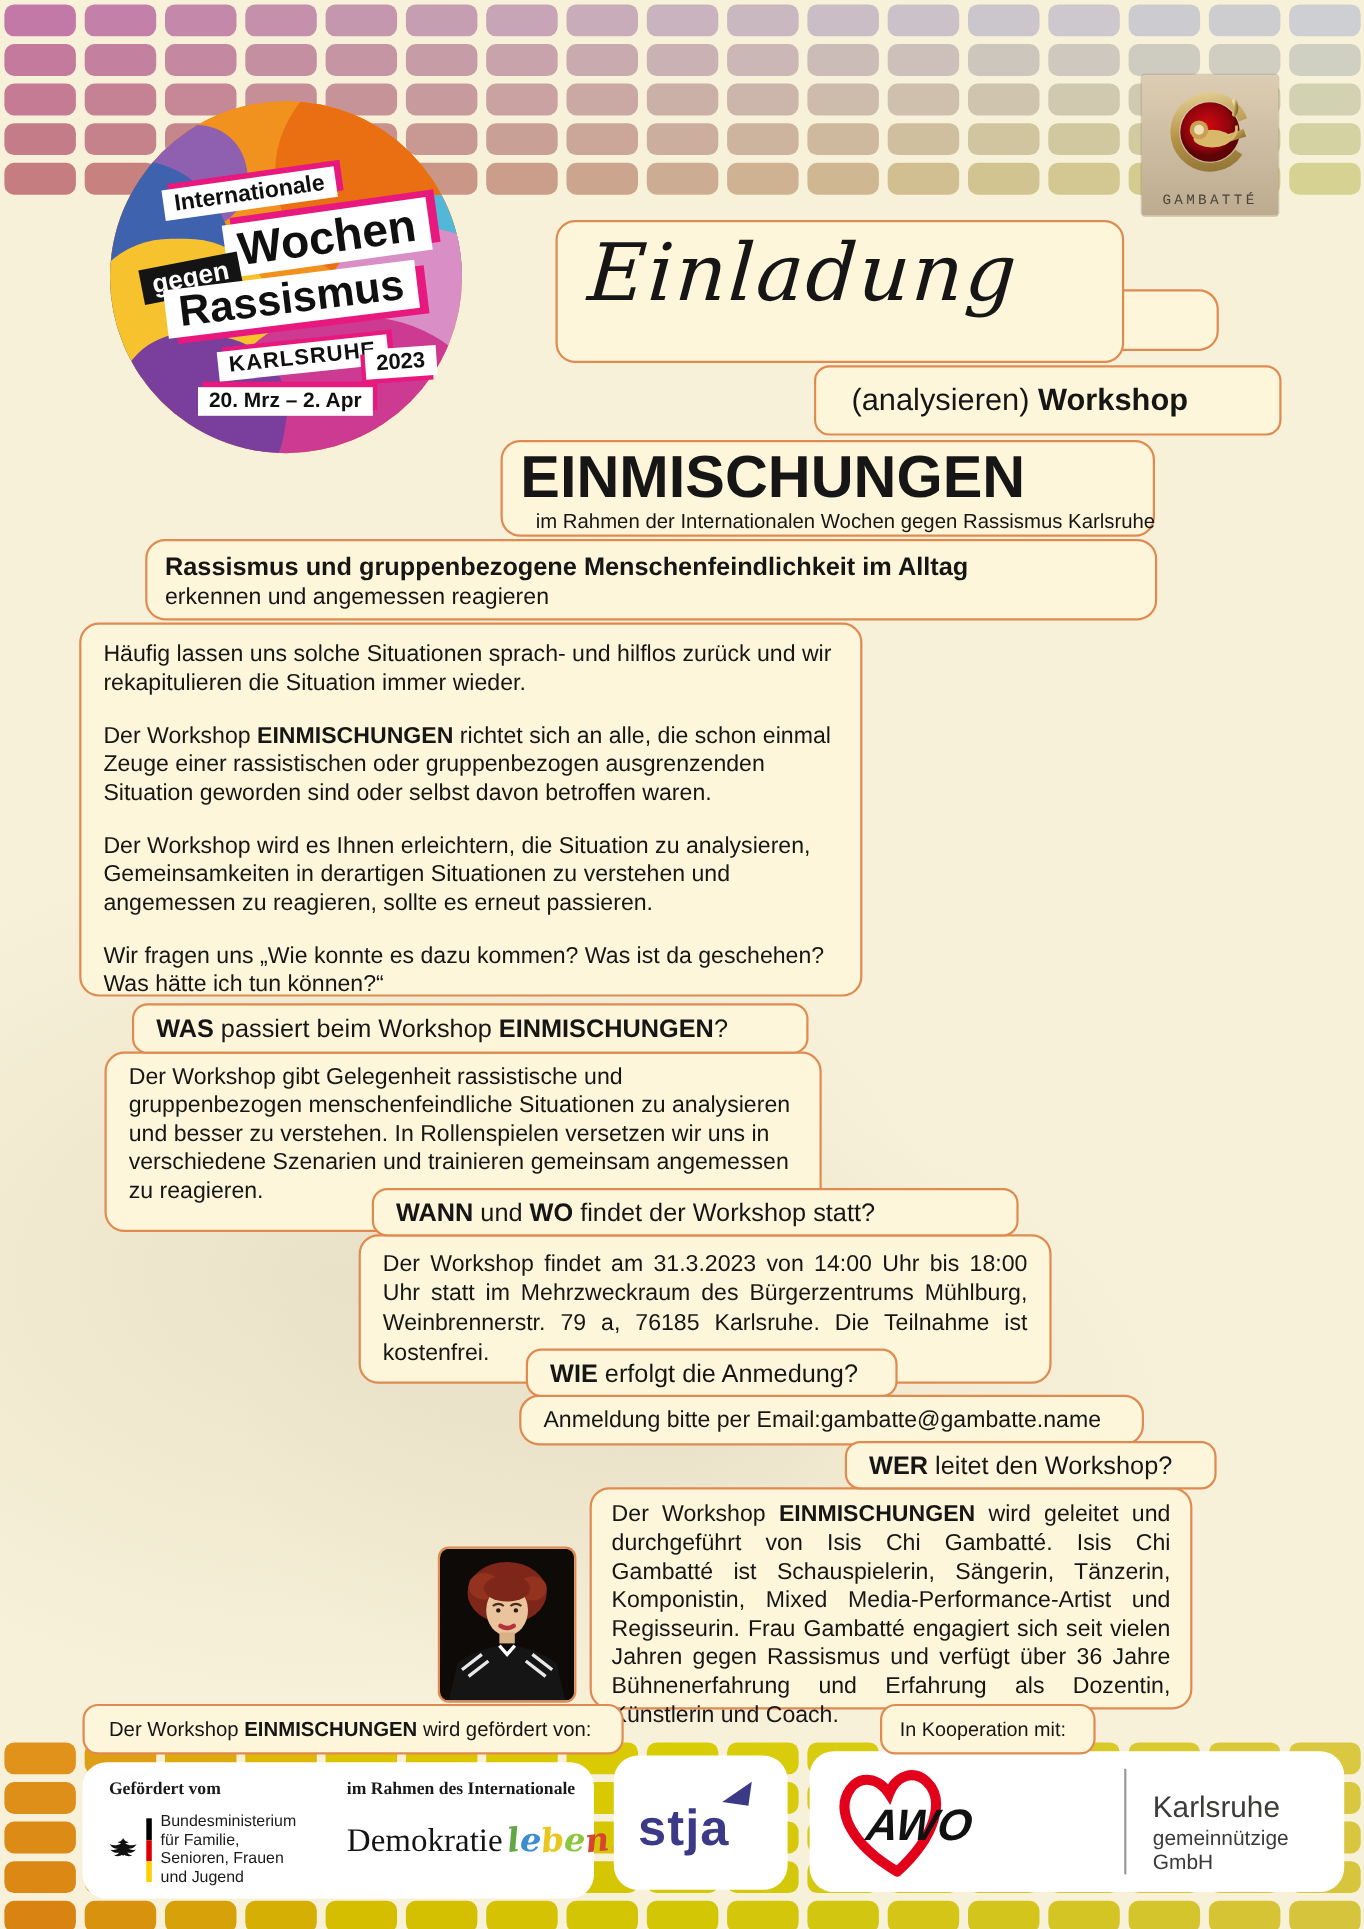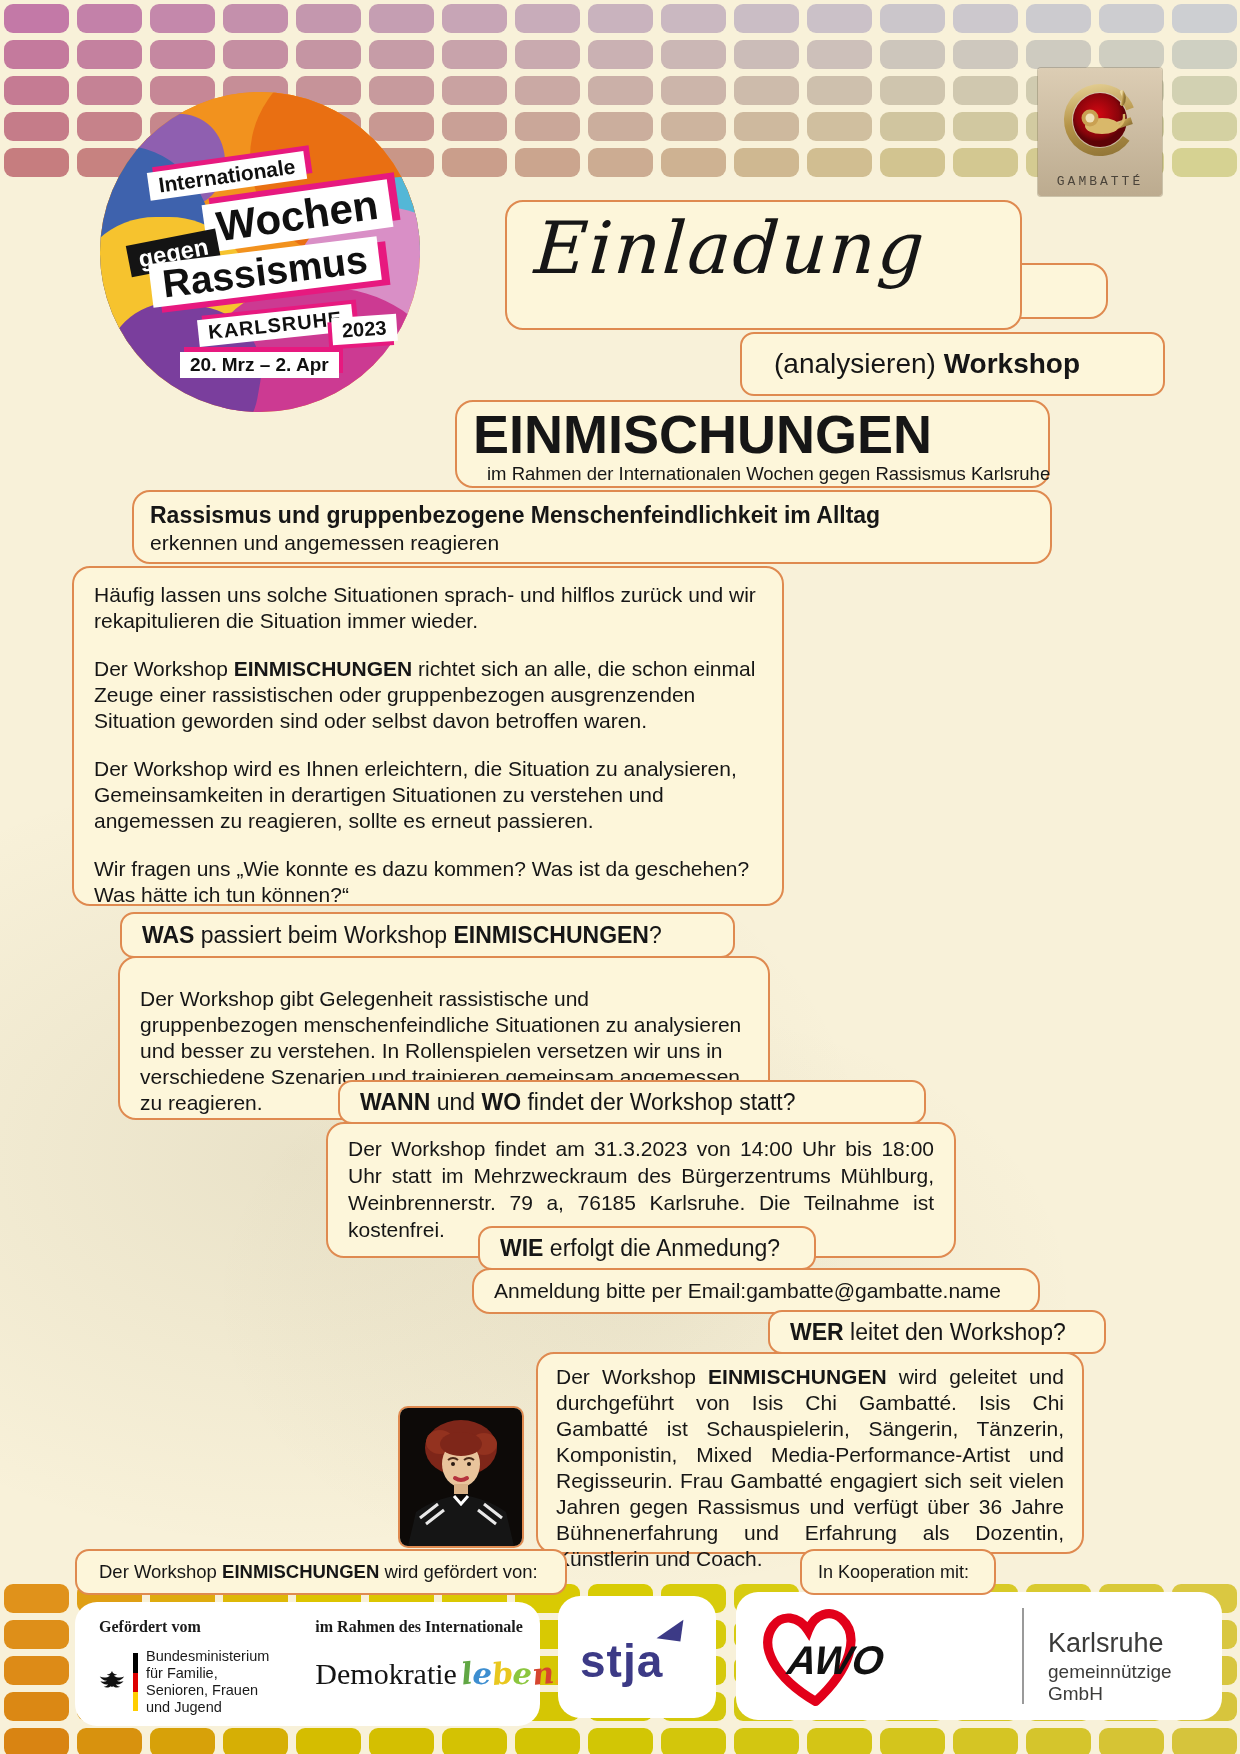--- a/index.html
+++ b/index.html
@@ -44,21 +44,21 @@
   #zum-box{left:795px;top:263px;width:313px;height:56px;justify-content:center;font-size:26px;font-weight:bold;z-index:3;}
   #workshop-box{left:740px;top:332px;width:425px;height:64px;padding-left:32px;font-size:28px;z-index:3;}
   #title-box{left:455px;top:400px;width:595px;height:88px;padding:4px 0 0 16px;}
   #page-title{font-size:54px;font-weight:bold;line-height:1.05;white-space:nowrap;}
   #page-subtitle{font-size:18.5px;padding-left:14px;white-space:nowrap;}
   #tagline-box{left:132px;top:490px;width:920px;height:74px;padding:10px 0 0 16px;}
   #tagline-box .l1{font-size:23px;font-weight:bold;white-space:nowrap;}
   #tagline-box .l2{font-size:21px;margin-top:2px;}
   #intro-box{left:72px;top:566px;width:712px;height:340px;padding:14px 20px;}
   #was-box{left:100px;top:912px;width:615px;height:46px;padding-left:20px;margin-left:20px;}
-  #was-body-box{left:95px;top:956px;width:652px;height:164px;padding:28px 20px;margin-left:23px;}
+  #was-body-box{left:95px;top:956px;width:652px;height:164px;padding:8px 20px;}
   #wann-box{left:338px;top:1080px;width:588px;height:44px;padding-left:20px;}
   #wann-body-box{left:326px;top:1122px;width:630px;height:136px;padding:11px 20px;line-height:27px;}
   #wie-box{left:478px;top:1226px;width:338px;height:44px;padding-left:20px;}
   #anmeldung-box{left:472px;top:1268px;width:568px;height:46px;padding-left:20px;display:flex;align-items:center;font-size:21px;}
   #wer-box{left:768px;top:1310px;width:338px;height:44px;padding-left:20px;}
   #wer-body-box{left:536px;top:1352px;width:548px;height:202px;padding:10px 18px;line-height:26px;}
   #photo{position:absolute;left:400px;top:1408px;width:122px;height:138px;z-index:5;border-radius:8px;overflow:hidden;box-shadow:0 0 0 2px #df8a50;}
 
   
   #funded-label-box{left:75px;top:1549px;width:492px;height:46px;padding-left:22px;font-size:18.5px;z-index:4;}

